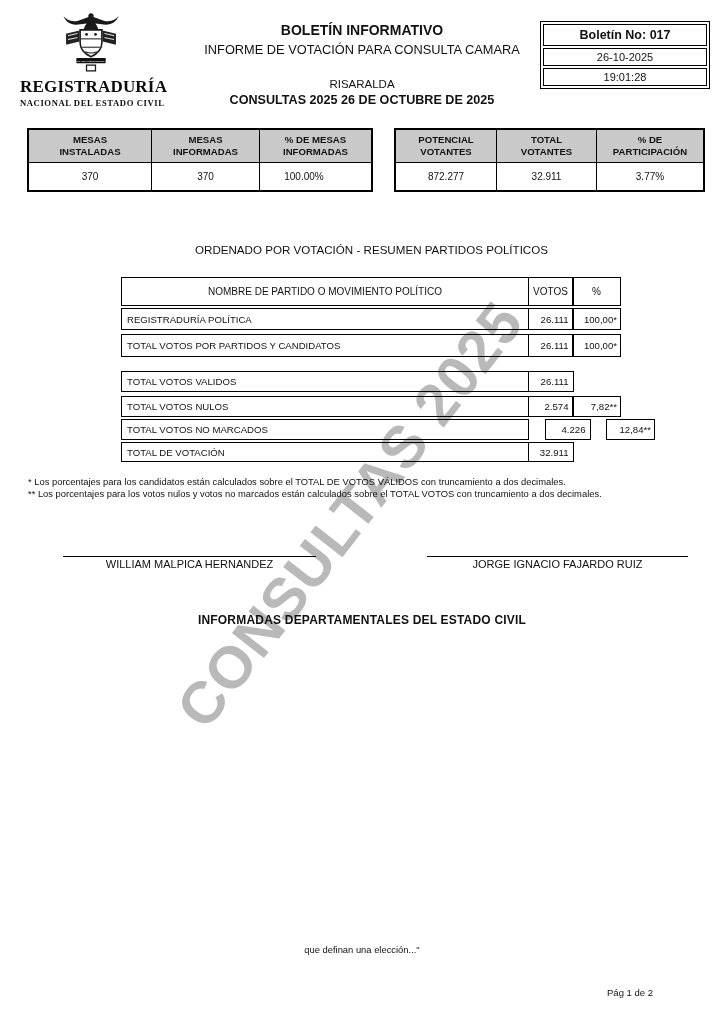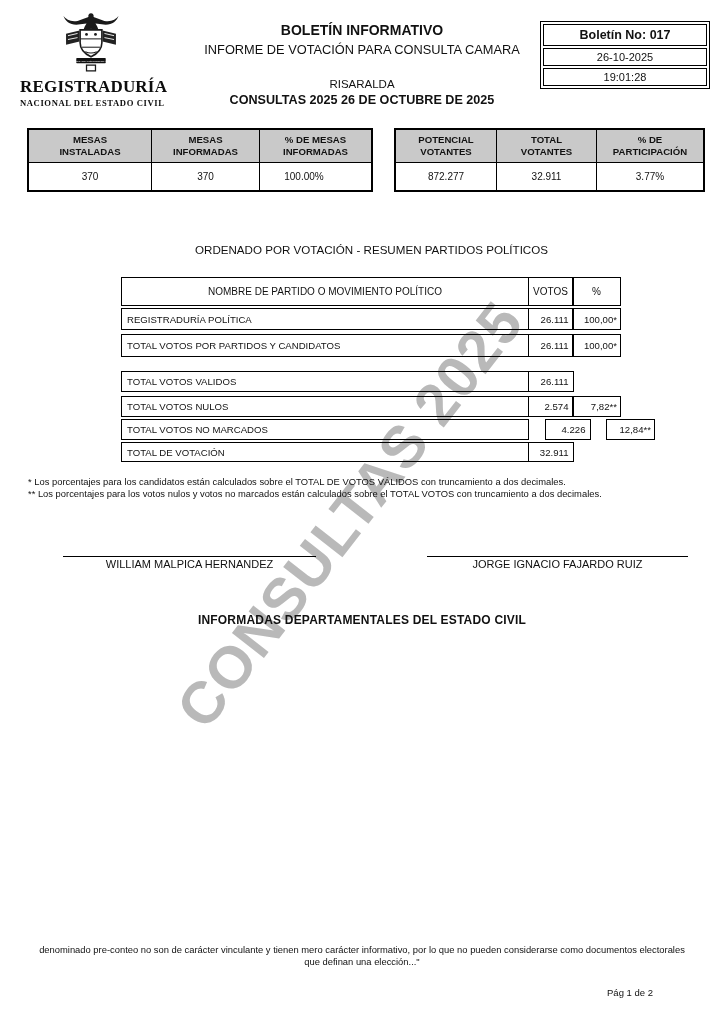--- a/index.html
+++ b/index.html
@@ -199,19 +199,18 @@
       <div class="sig-line"></div>
       <div class="sig-name">WILLIAM MALPICA HERNANDEZ</div>
     </div>
     <div class="sig" style="left:427px;top:556px;width:261px;">
       <div class="sig-line"></div>
       <div class="sig-name">JORGE IGNACIO FAJARDO RUIZ</div>
     </div>
     <div class="delegates">INFORMADAS DEPARTAMENTALES DEL ESTADO CIVIL</div>
 
     <div class="resolution">
-      <div>denominado pre-conteo no son de carácter vinculante y tienen mero carácter informativo, por lo que no pueden considerarse como documentos electorales</div>
       <div>que definan una elección..."</div>
     </div>
     <div class="pageno">Pág 1 de 2</div>
 
   </div>
 </div>
 
 </body></html>

